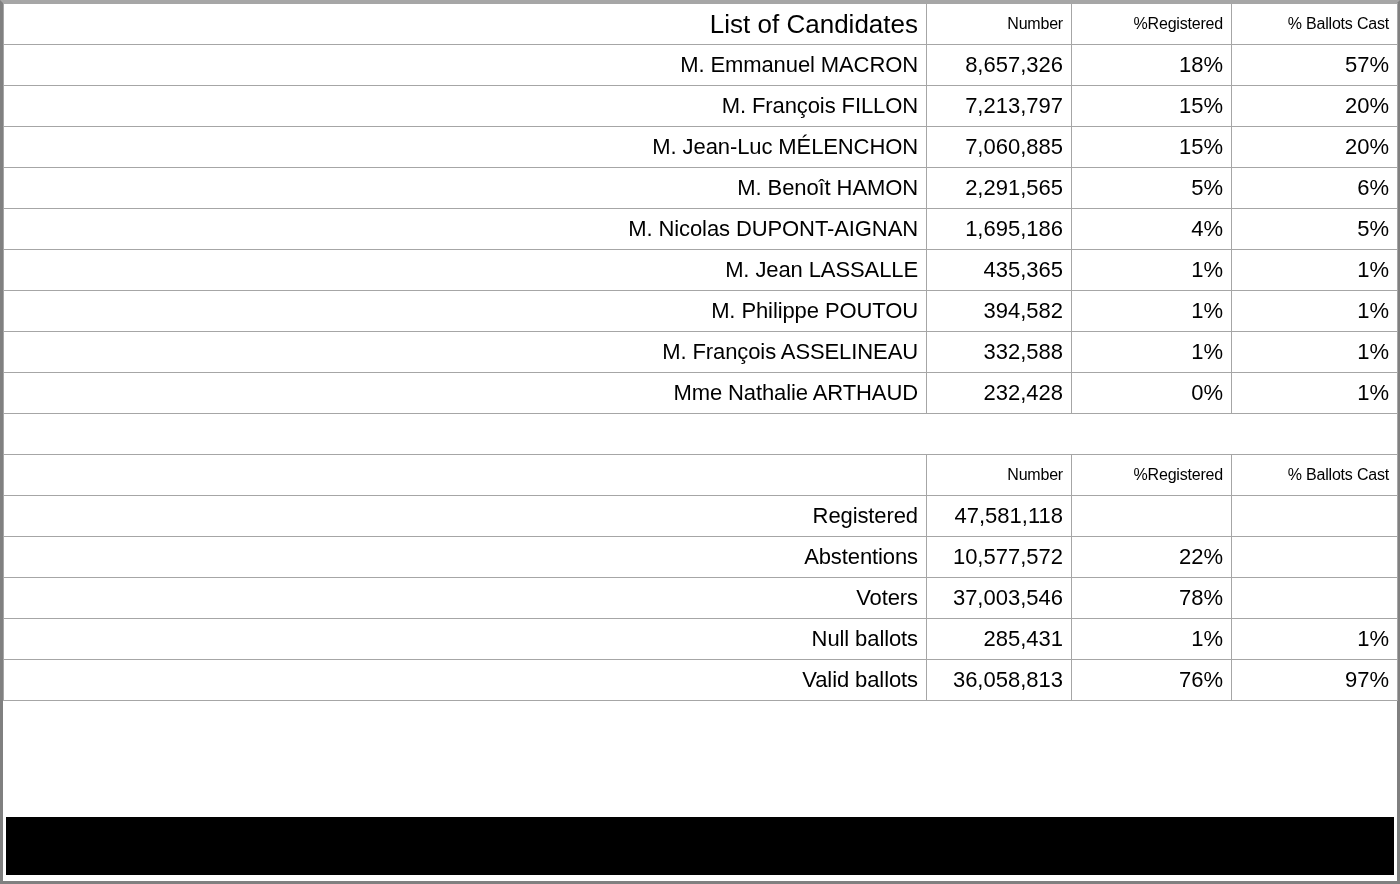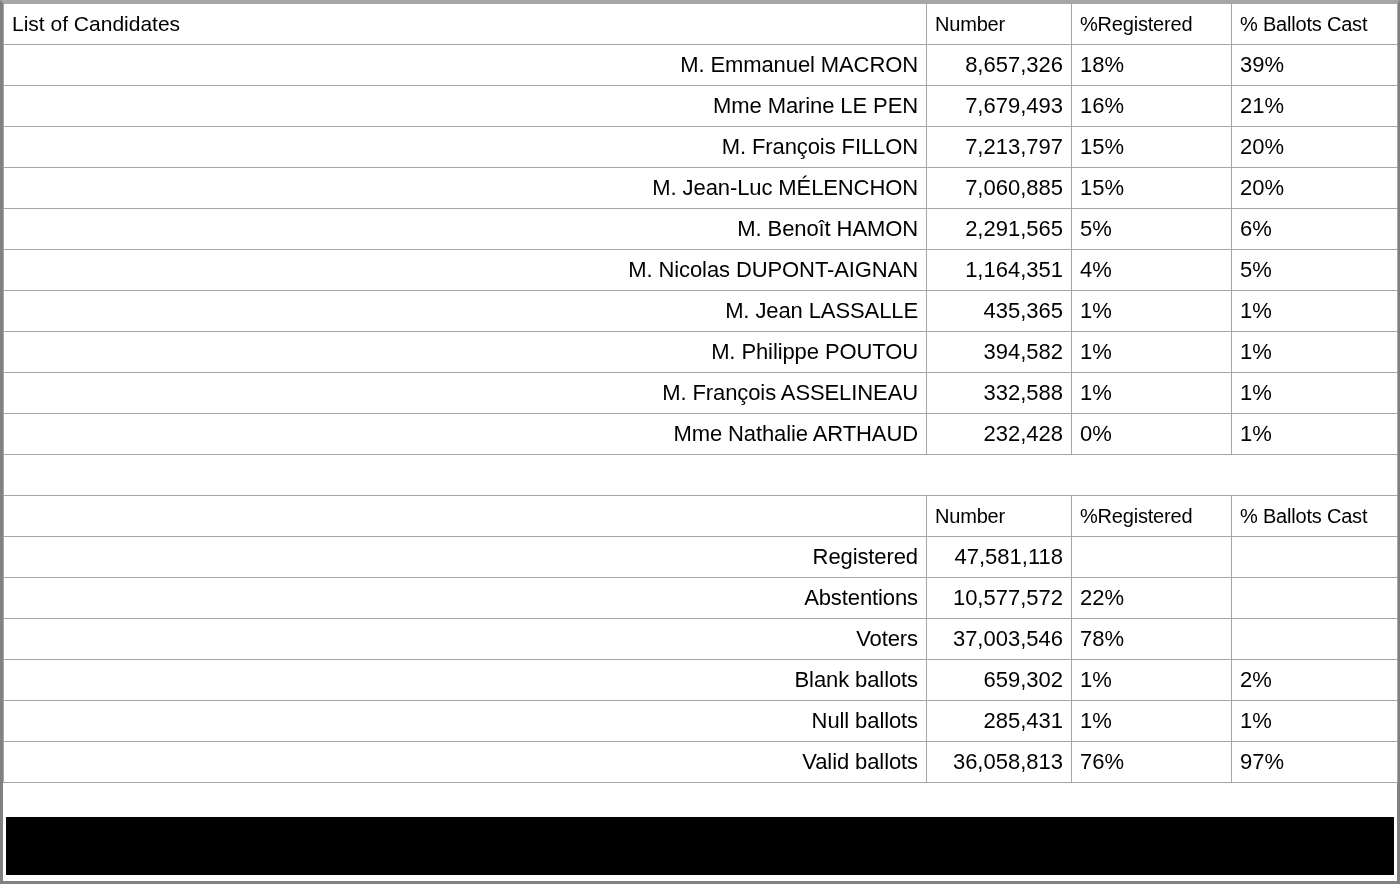--- a/index.html
+++ b/index.html
@@ -57,34 +57,34 @@
     font-size: 22px;
     letter-spacing: -0.1px;
   }
   .num-cell {
     text-align: right;
     font-size: 22px;
     padding-right: 6px;
     margin-left: 16px;
   }
   .pct-cell {
-    text-align: left;
+    text-align: right;
     font-size: 22px;
   }
 
   
   .hdr-title {
-    text-align: left;
+    text-align: right;
     font-weight: bold;
-    font-size: 21px;
+    font-size: 26px;
   }
   .hdr-col {
-    text-align: left;
+    text-align: right;
     font-weight: bold;
-    font-size: 20px;
+    font-size: 16px;
     letter-spacing: -0.2px;
   }
   .hdr-blank {
     background: #ffffff;
   }
 
   
   .spacer-row td {
     height: 40px;
     border-left: 1px solid #a6a6a6;
@@ -123,27 +123,21 @@
         <th class="hdr-title">List of Candidates</th>
         <th class="hdr-col">Number</th>
         <th class="hdr-col">%Registered</th>
         <th class="hdr-col">% Ballots Cast</th>
       </tr>
 
       <tr>
         <td class="name-cell">M. Emmanuel MACRON</td>
         <td class="num-cell">8,657,326</td>
         <td class="pct-cell">18%</td>
-        <td class="pct-cell">39%</td>
-      </tr>
-      <tr>
-        <td class="name-cell">Mme Marine LE PEN</td>
-        <td class="num-cell">7,679,493</td>
-        <td class="pct-cell">16%</td>
-        <td class="pct-cell">21%</td>
+        <td class="pct-cell">57%</td>
       </tr>
       <tr>
         <td class="name-cell">M. François FILLON</td>
         <td class="num-cell">7,213,797</td>
         <td class="pct-cell">15%</td>
         <td class="pct-cell">20%</td>
       </tr>
       <tr>
         <td class="name-cell">M. Jean-Luc MÉLENCHON</td>
         <td class="num-cell">7,060,885</td>
@@ -151,21 +145,21 @@
         <td class="pct-cell">20%</td>
       </tr>
       <tr>
         <td class="name-cell">M. Benoît HAMON</td>
         <td class="num-cell">2,291,565</td>
         <td class="pct-cell">5%</td>
         <td class="pct-cell">6%</td>
       </tr>
       <tr>
         <td class="name-cell">M. Nicolas DUPONT-AIGNAN</td>
-        <td class="num-cell">1,164,351</td>
+        <td class="num-cell">1,695,186</td>
         <td class="pct-cell">4%</td>
         <td class="pct-cell">5%</td>
       </tr>
       <tr>
         <td class="name-cell">M. Jean LASSALLE</td>
         <td class="num-cell">435,365</td>
         <td class="pct-cell">1%</td>
         <td class="pct-cell">1%</td>
       </tr>
       <tr>
@@ -210,26 +204,20 @@
         <td class="pct-cell">22%</td>
         <td class="pct-cell"></td>
       </tr>
       <tr>
         <td class="name-cell">Voters</td>
         <td class="num-cell">37,003,546</td>
         <td class="pct-cell">78%</td>
         <td class="pct-cell"></td>
       </tr>
       <tr>
-        <td class="name-cell">Blank ballots</td>
-        <td class="num-cell">659,302</td>
-        <td class="pct-cell">1%</td>
-        <td class="pct-cell">2%</td>
-      </tr>
-      <tr>
         <td class="name-cell">Null ballots</td>
         <td class="num-cell">285,431</td>
         <td class="pct-cell">1%</td>
         <td class="pct-cell">1%</td>
       </tr>
       <tr>
         <td class="name-cell">Valid ballots</td>
         <td class="num-cell">36,058,813</td>
         <td class="pct-cell">76%</td>
         <td class="pct-cell">97%</td>

